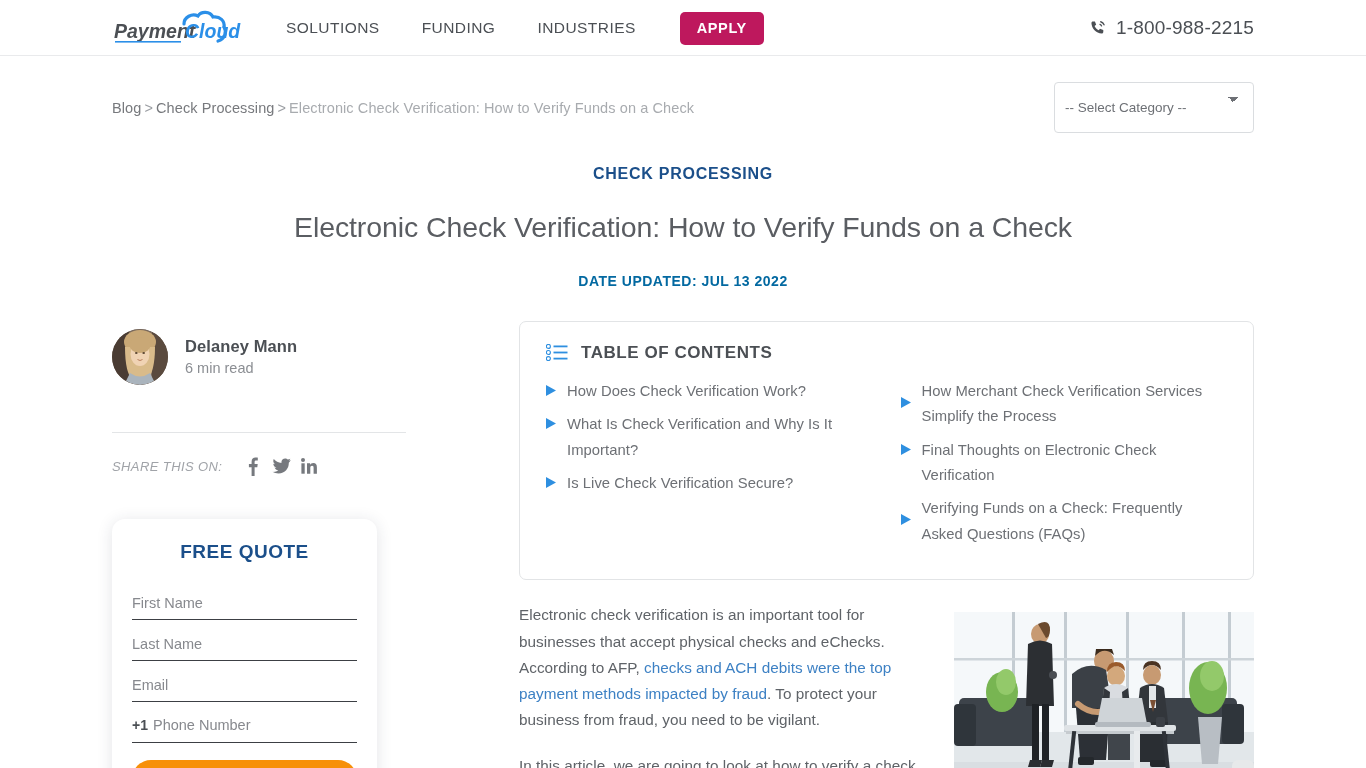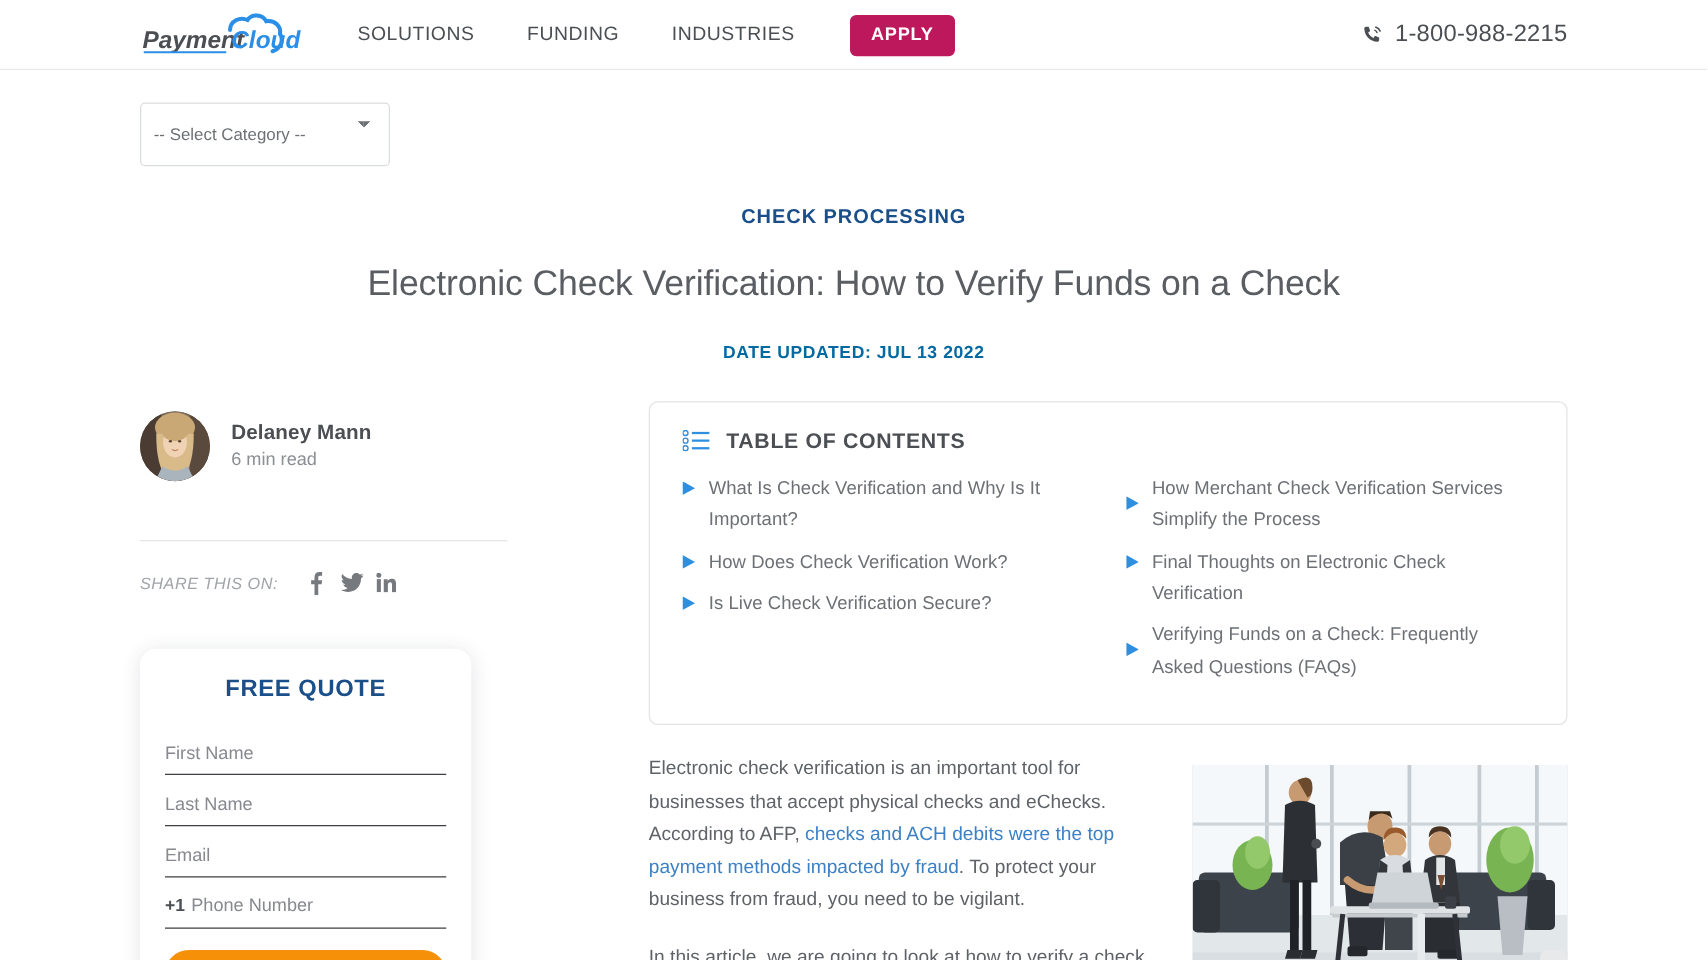--- a/index.html
+++ b/index.html
@@ -392,20 +392,23 @@
       <path d="M12.6 5.6 C13.4 5.9 14 6.5 14.3 7.3" fill="none" stroke="#4b4f54" stroke-width="1.3" stroke-linecap="round"></path>
     </svg>
     <span class="phone-num">1-800-988-2215</span>
   </a>
 </header>
 
 <div class="page">
   <div class="container">
 
     <div class="crumb-row">
+      <div class="breadcrumb">
+        <a>Blog</a><span class="sep">&gt;</span><a>Check Processing</a><span class="sep">&gt;</span><span class="current">Electronic Check Verification: How to Verify Funds on a Check</span>
+      </div>
 
       <select class="category-select">
         <option>-- Select Category --</option>
       </select>
     </div>
 
     <div class="kicker">CHECK PROCESSING</div>
     <h1 class="post-title">Electronic Check Verification: How to Verify Funds on a Check</h1>
     <div class="date-updated">DATE UPDATED: JUL 13 2022</div>
 
@@ -506,27 +509,27 @@
             </svg>
             <span class="toc-head-title">TABLE OF CONTENTS</span>
           </div>
 
           <div class="toc-cols">
             <div class="toc-col">
               <a class="toc-item">
                 <svg class="tri" width="10" height="11" viewBox="0 0 10 11">
                     <path d="M0 0 L10 5.5 L0 11 Z" fill="#2e8fe0"></path>
                   </svg>
-                <span class="toc-label">What Is Check Verification and Why Is It Important?</span>
+                <span class="toc-label">How Does Check Verification Work?</span>
               </a>
               <a class="toc-item">
                 <svg class="tri" width="10" height="11" viewBox="0 0 10 11">
                     <path d="M0 0 L10 5.5 L0 11 Z" fill="#2e8fe0"></path>
                   </svg>
-                <span class="toc-label">How Does Check Verification Work?</span>
+                <span class="toc-label">What Is Check Verification and Why Is It Important?</span>
               </a>
               <a class="toc-item">
                 <svg class="tri" width="10" height="11" viewBox="0 0 10 11">
                     <path d="M0 0 L10 5.5 L0 11 Z" fill="#2e8fe0"></path>
                   </svg>
                 <span class="toc-label">Is Live Check Verification Secure?</span>
               </a>
             </div>
 
             <div class="toc-col">

